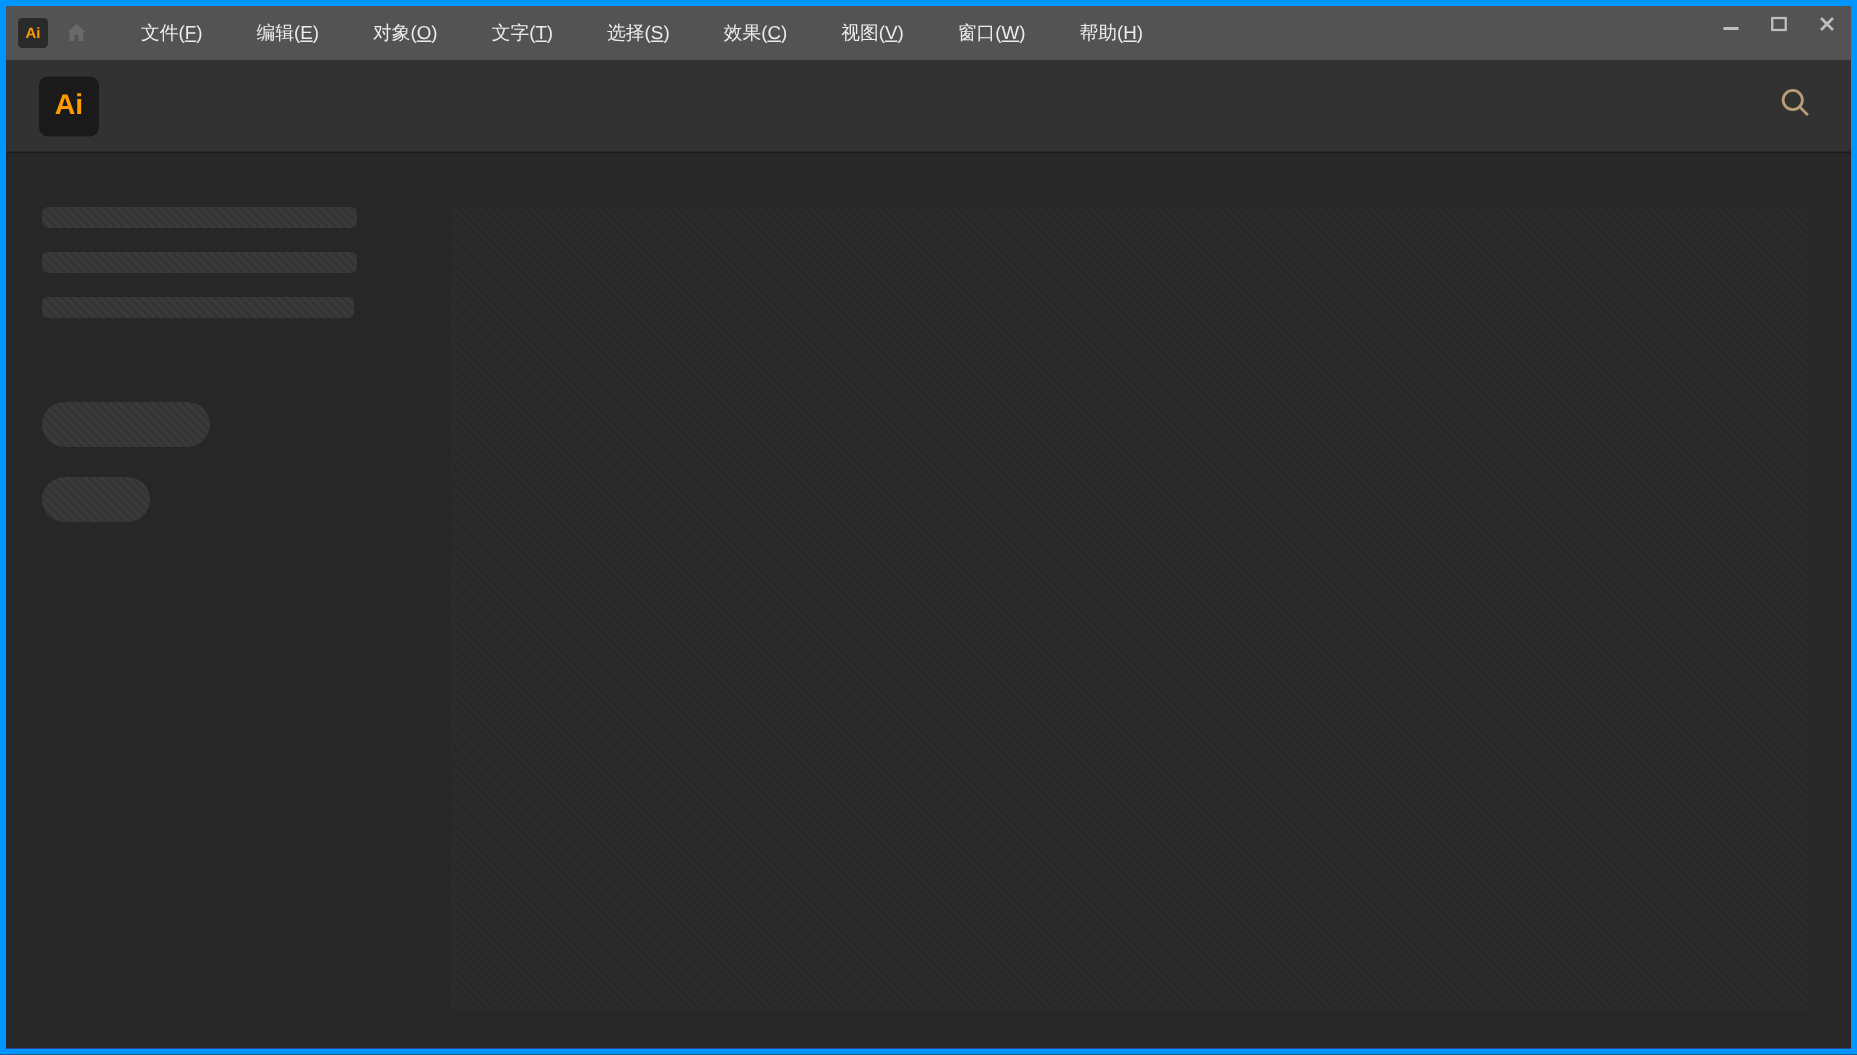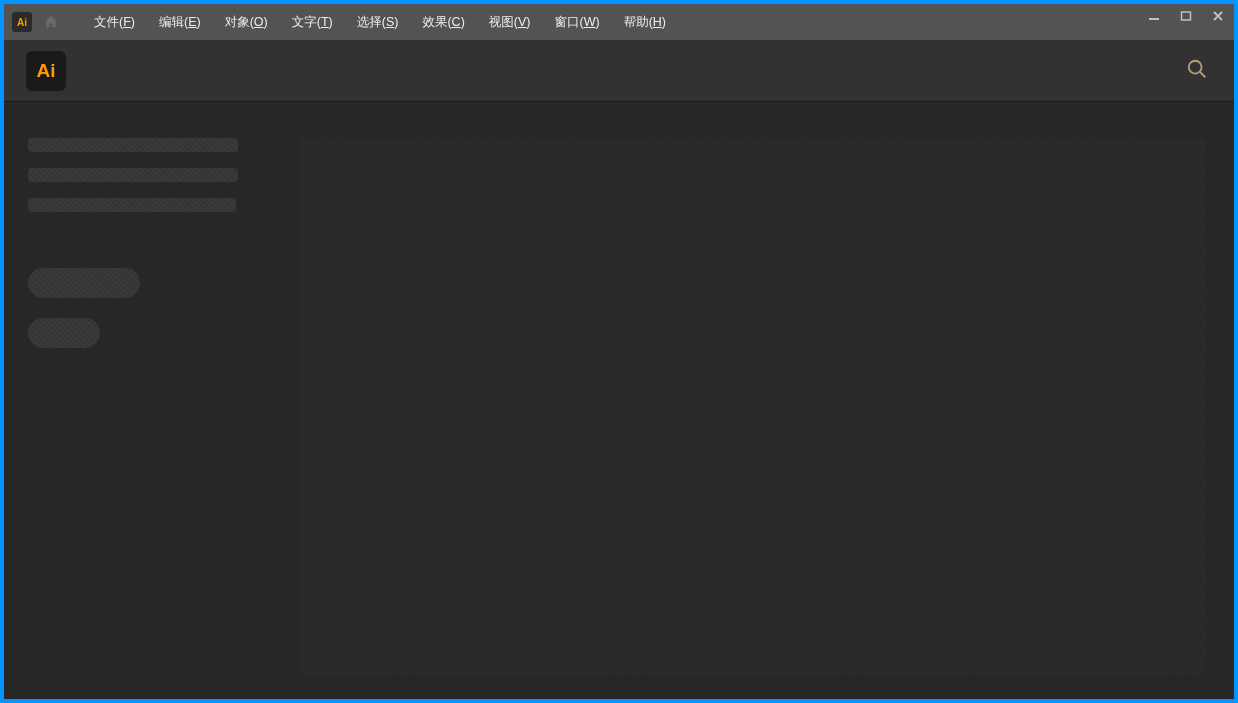--- a/index.html
+++ b/index.html
@@ -63,21 +63,21 @@
 }
 
 .home-icon svg {
   width: 16px;
   height: 16px;
   fill: #6a6a6a;
 }
 
 .menu-items {
   display: flex;
-  gap: 8px;
+  gap: 20px;
 }
 
 .menu-item {
   color: #ededed;
   font-size: 12.5px;
   padding: 4px 8px;
   cursor: pointer;
 }
 
 .menu-item .underline {

